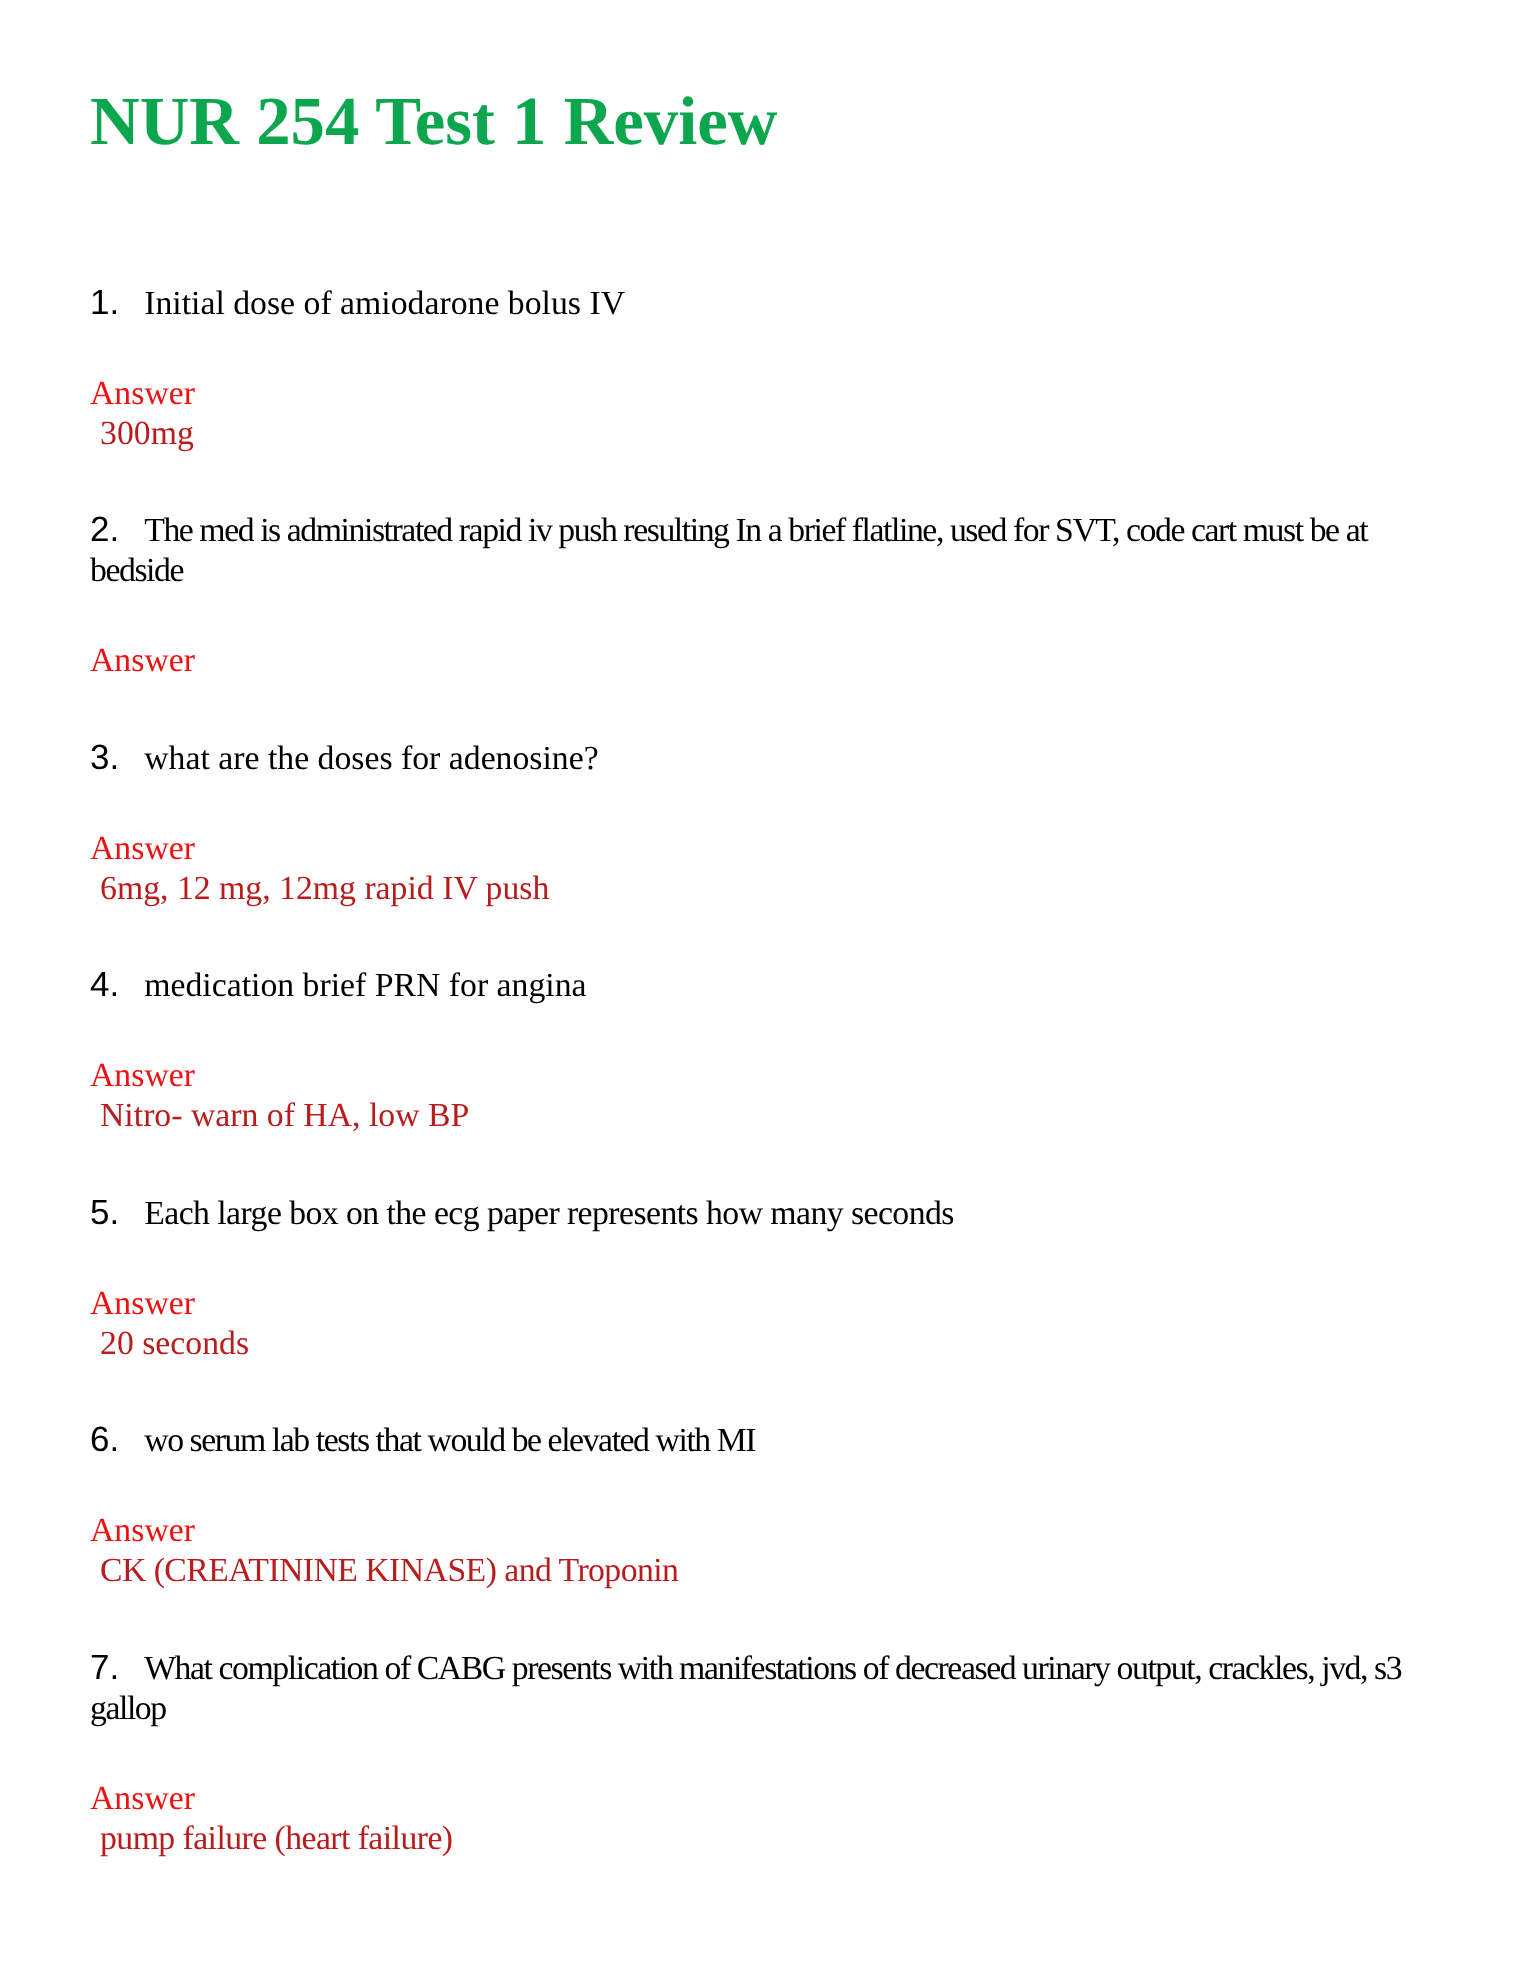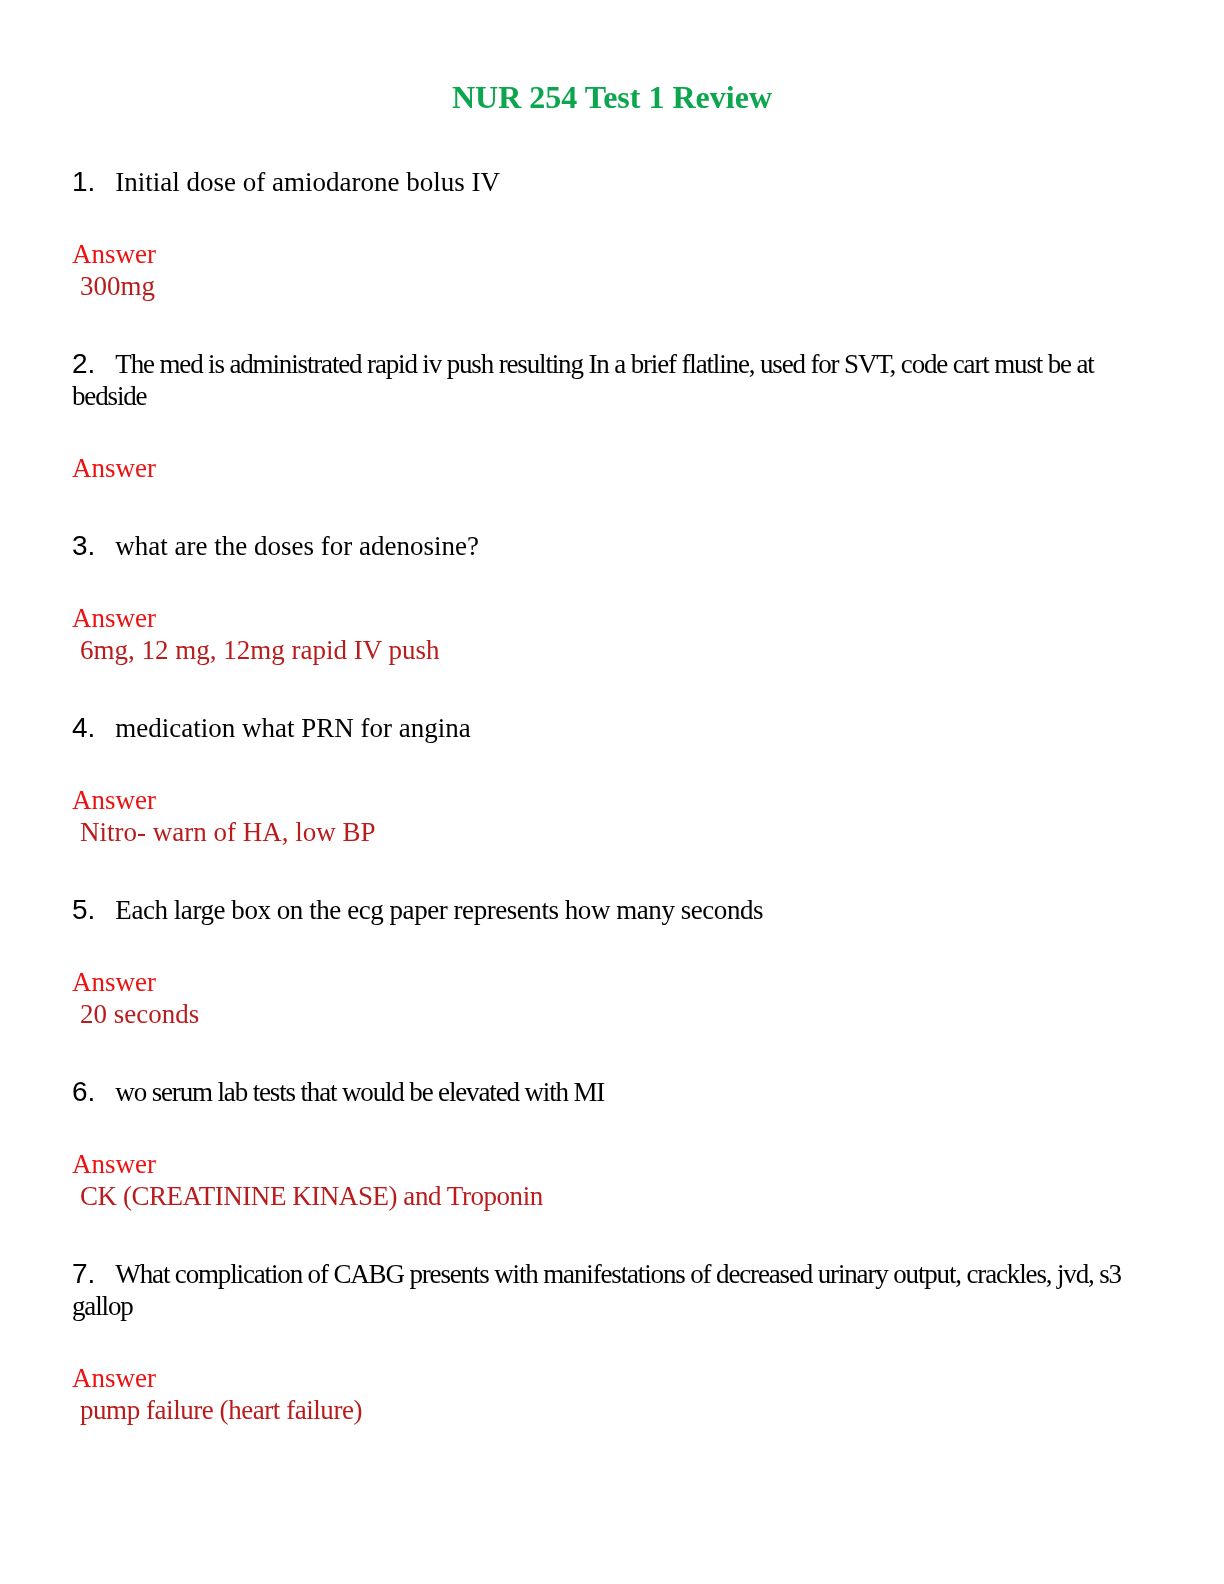--- a/index.html
+++ b/index.html
@@ -9,26 +9,26 @@
     height: 1584px;
     background: #ffffff;
     padding: 70px 72px 0 72px;
     font-family: "Liberation Serif", serif;
     font-size: 27px;
     color: #000000;
     overflow: hidden;
   }
   .doc-title {
     font-family: "Liberation Serif", serif;
-    font-size: 32px;
+    font-size: 55px;
     font-weight: bold;
     color: #0ca64e;
-    text-align: center;
+    text-align: left;
     line-height: 54px;
-    margin-bottom: 42px;
+    margin-bottom: 102px;
   }
   .qa-block { margin-bottom: 46px; }
   .question {
     line-height: 32px;
     margin-bottom: 40px;
     color: #000000;
   }
   .qnum {
     font-family: "Liberation Sans", sans-serif;
     font-size: 28px;
@@ -66,21 +66,21 @@
     <p class="answer-label">Answer</p>
   </section>
 
   <section class="qa-block">
     <p class="question"><span class="qnum">3.</span><span class="qtext">what are the doses for adenosine?</span></p>
     <p class="answer-label">Answer</p>
     <p class="answer-text">6mg, 12 mg, 12mg rapid IV push</p>
   </section>
 
   <section class="qa-block">
-    <p class="question"><span class="qnum">4.</span><span class="qtext">medication what PRN for angina</span></p>
+    <p class="question"><span class="qnum">4.</span><span class="qtext">medication brief PRN for angina</span></p>
     <p class="answer-label">Answer</p>
     <p class="answer-text">Nitro- warn of HA, low BP</p>
   </section>
 
   <section class="qa-block">
     <p class="question"><span class="qnum">5.</span><span class="qtext cond-1">Each large box on the ecg paper represents how many seconds</span></p>
     <p class="answer-label">Answer</p>
     <p class="answer-text">20 seconds</p>
   </section>
 

